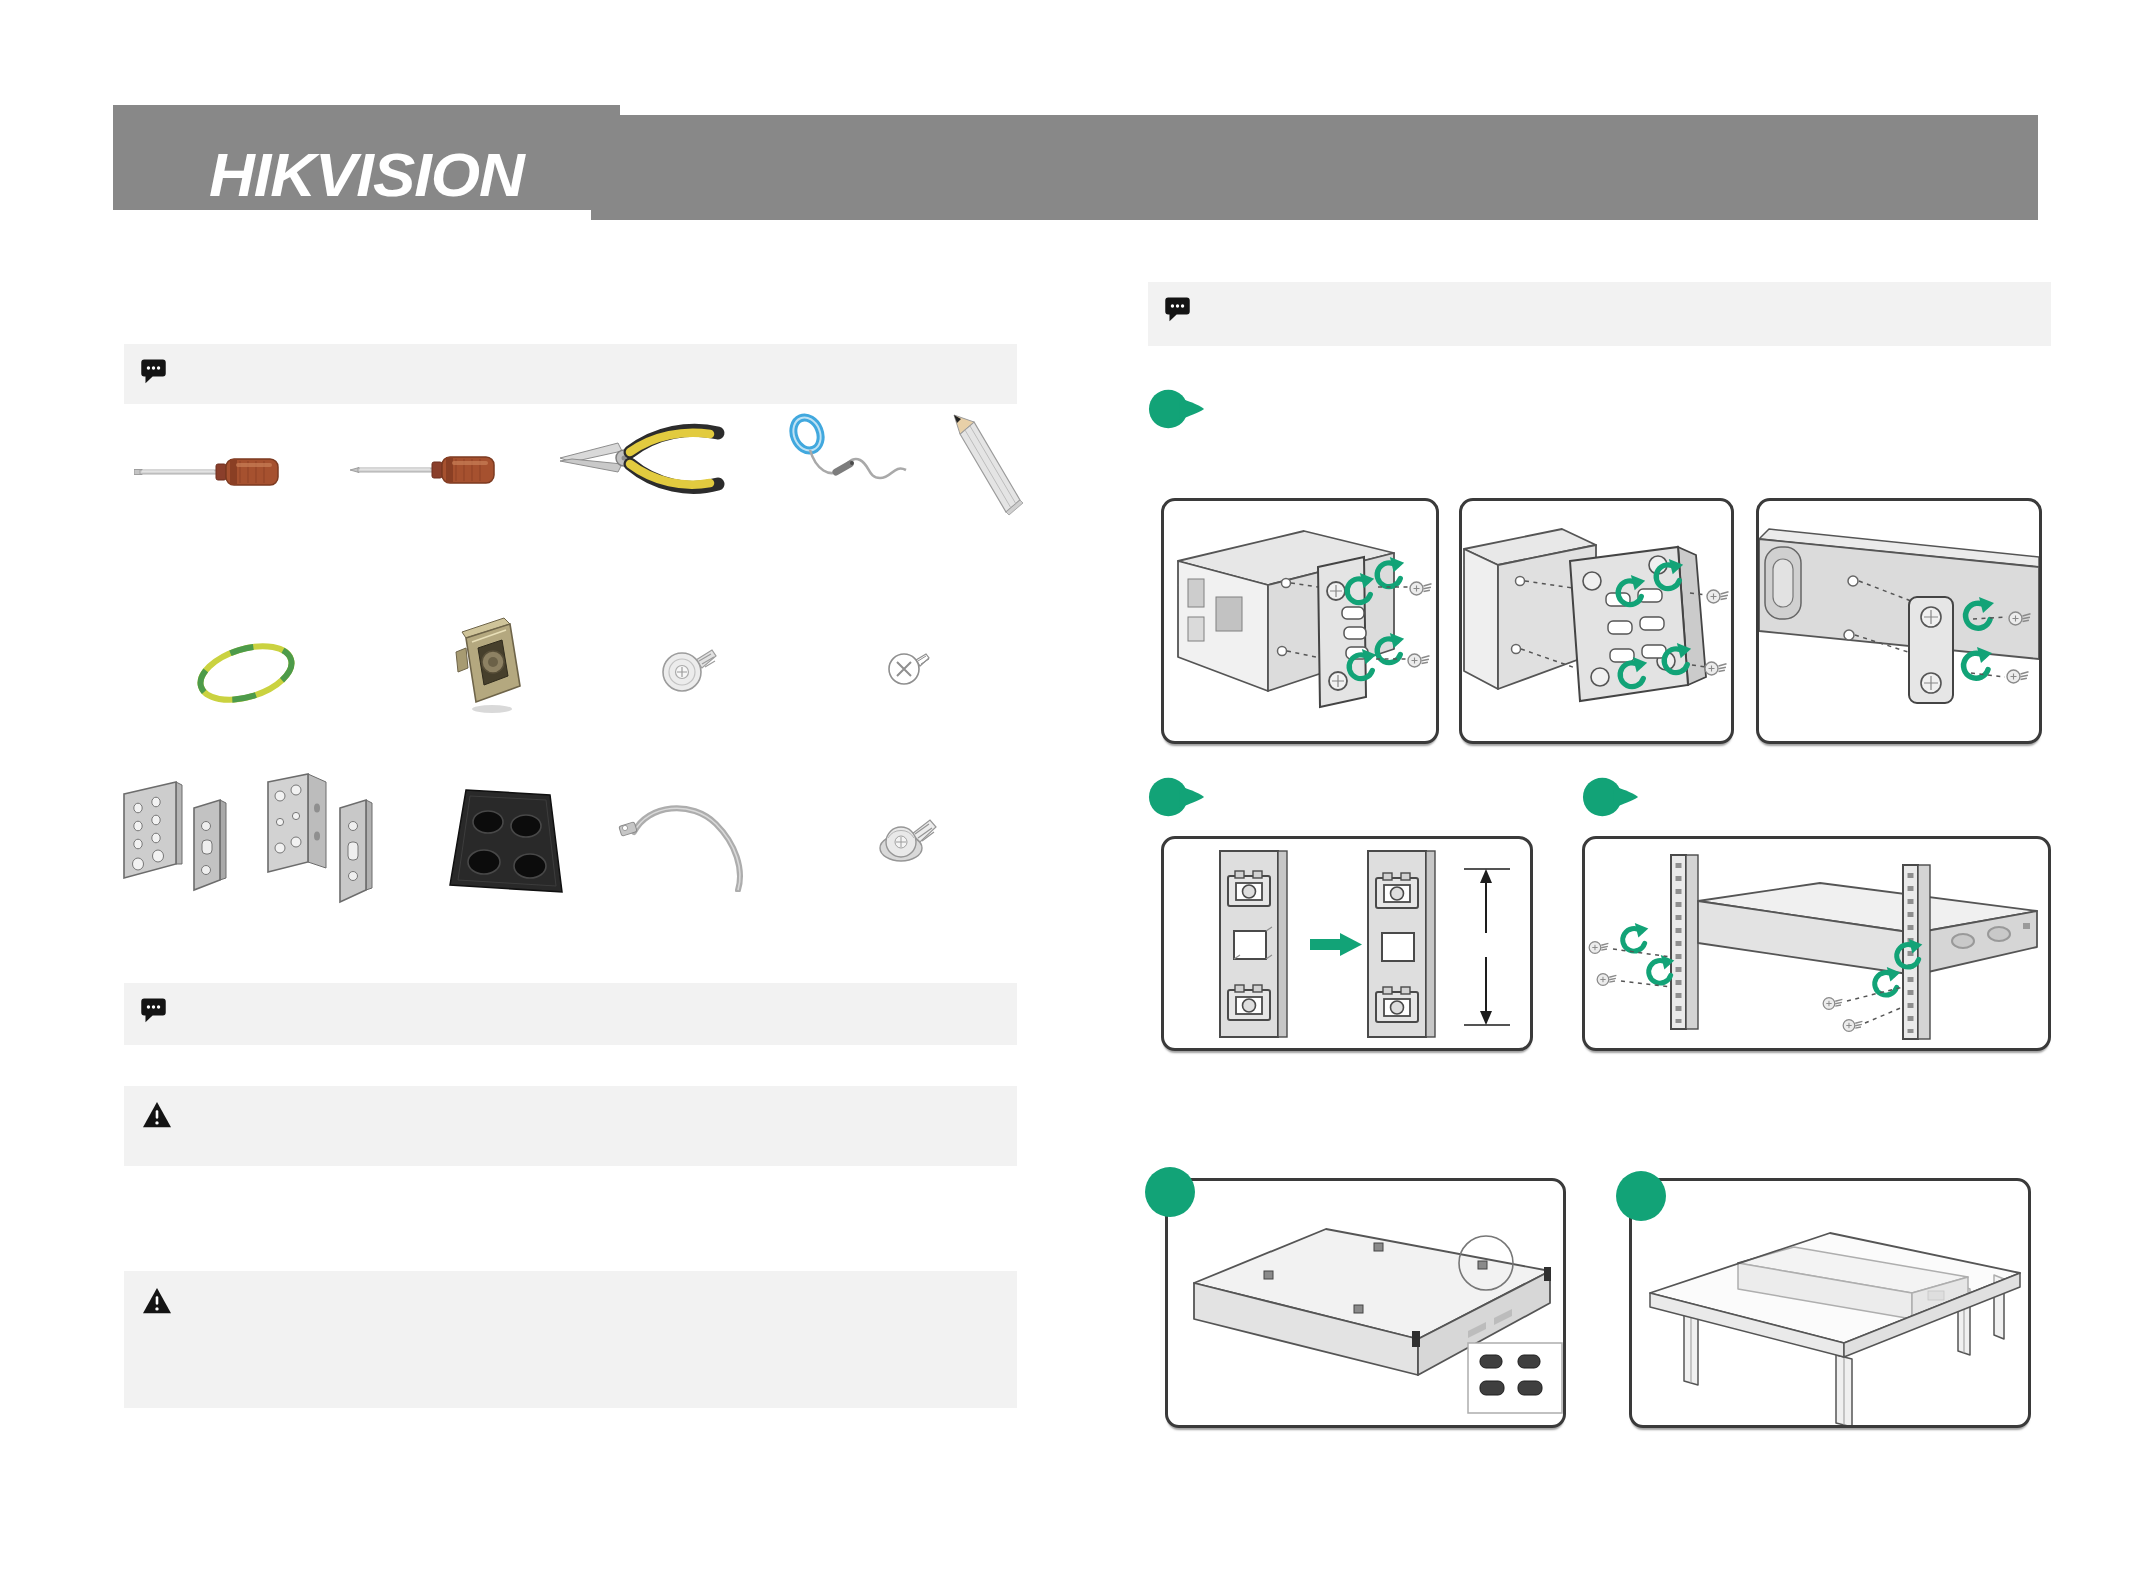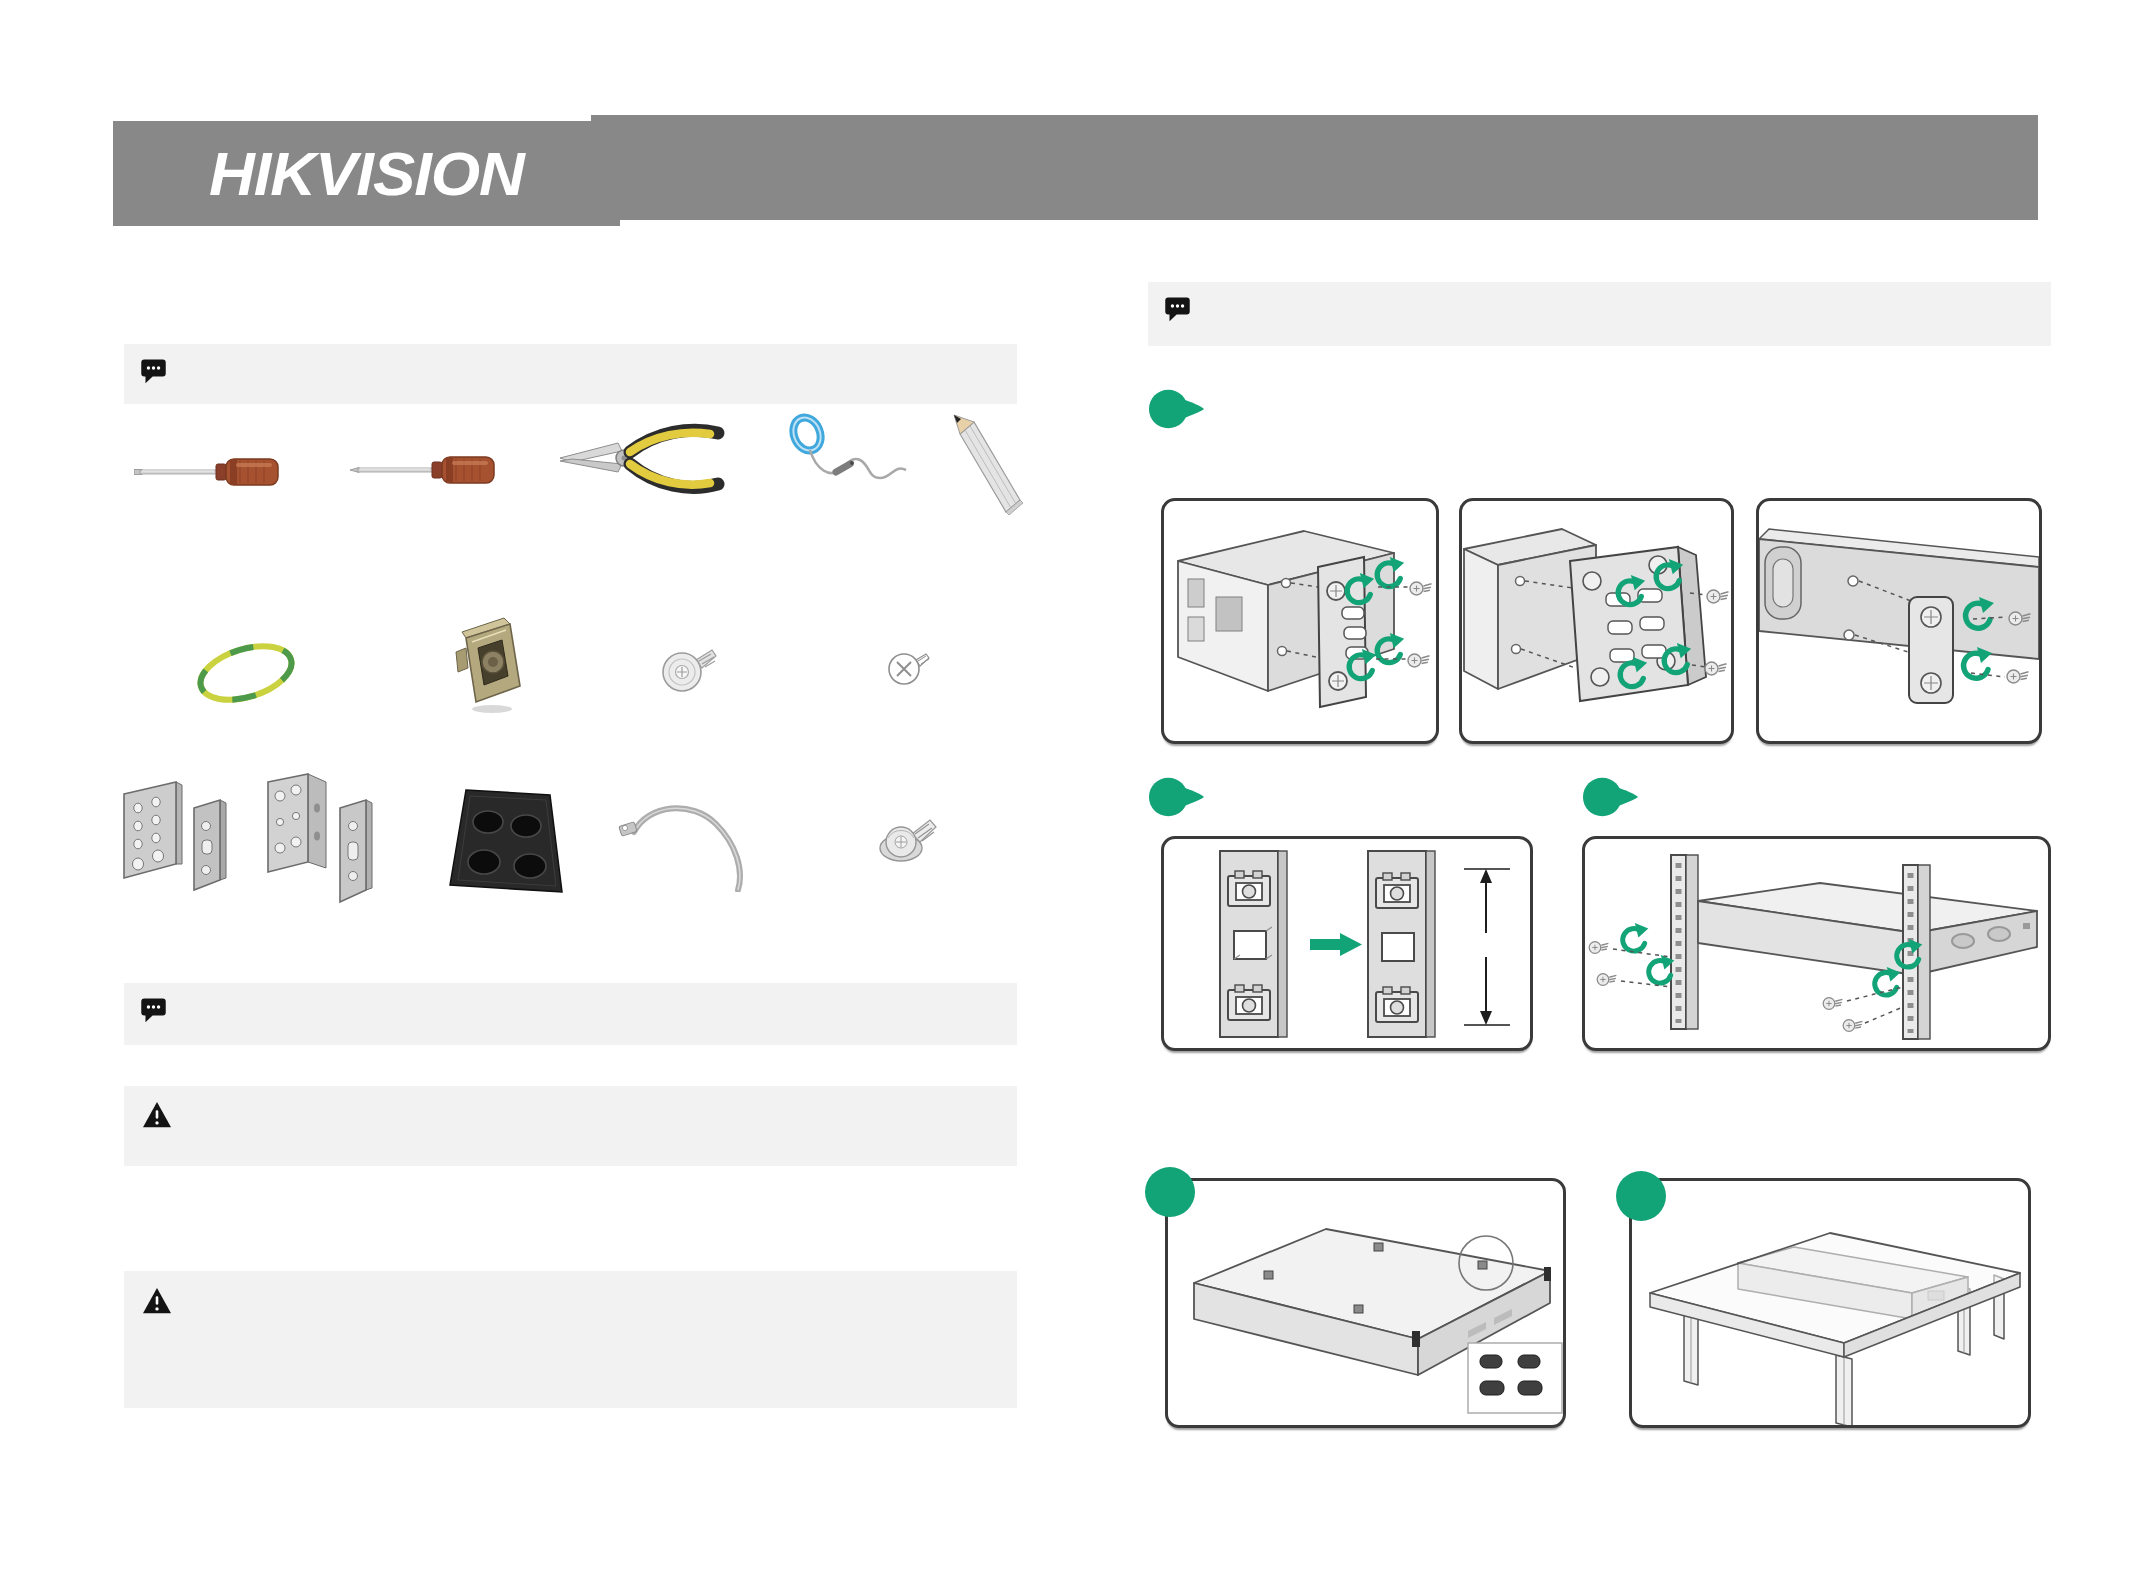--- a/index.html
+++ b/index.html
@@ -72,21 +72,21 @@
       <rect x="14.6" y="10" width="2.8" height="9" rx="1.2" fill="#fff"></rect>
       <circle cx="16" cy="23.5" r="1.8" fill="#fff"></circle>
     </symbol>
     <symbol id="sym-step" viewBox="0 0 60 46">
       <circle cx="21" cy="23" r="20" class="fa"></circle>
       <path class="fa" d="M33 12C46 16 54 20 58 23C52 27 44 30 32 34Z"></path>
     </symbol>
   </defs>
 </svg>
 
-<div class="abs logo-box" style="left:113px;top:121px;width:507px;height:105px;">
+<div class="abs logo-box" style="left:113px;top:105px;width:507px;height:105px;align-items:flex-end;">
   <span class="logo-text">HIKVISION</span>
 </div>
 <div class="abs header-band" style="left:591px;top:115px;width:1447px;height:105px;"></div>
 
 <div class="abs bar" style="left:124px;top:344px;width:893px;height:60px;">
   <span class="icon-slot">
     <svg width="27" height="27" viewBox="0 0 32 32">
         <use href="#sym-chat"></use>
       </svg>
   </span>

